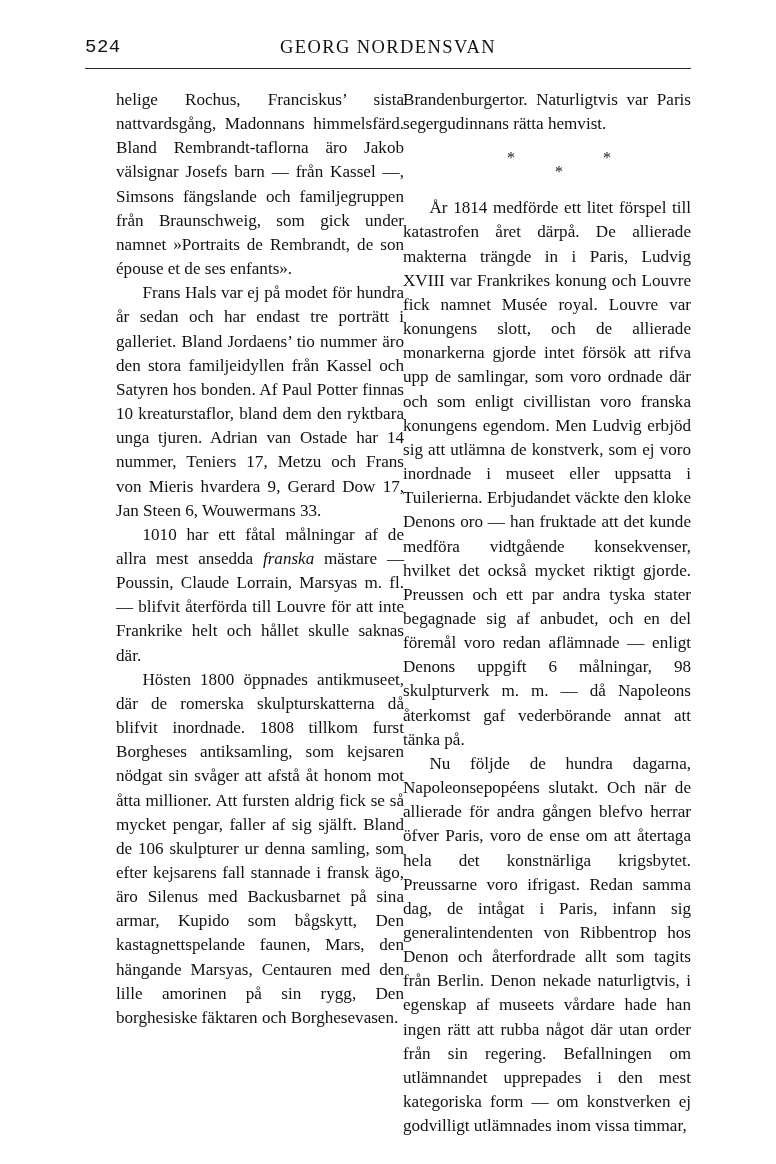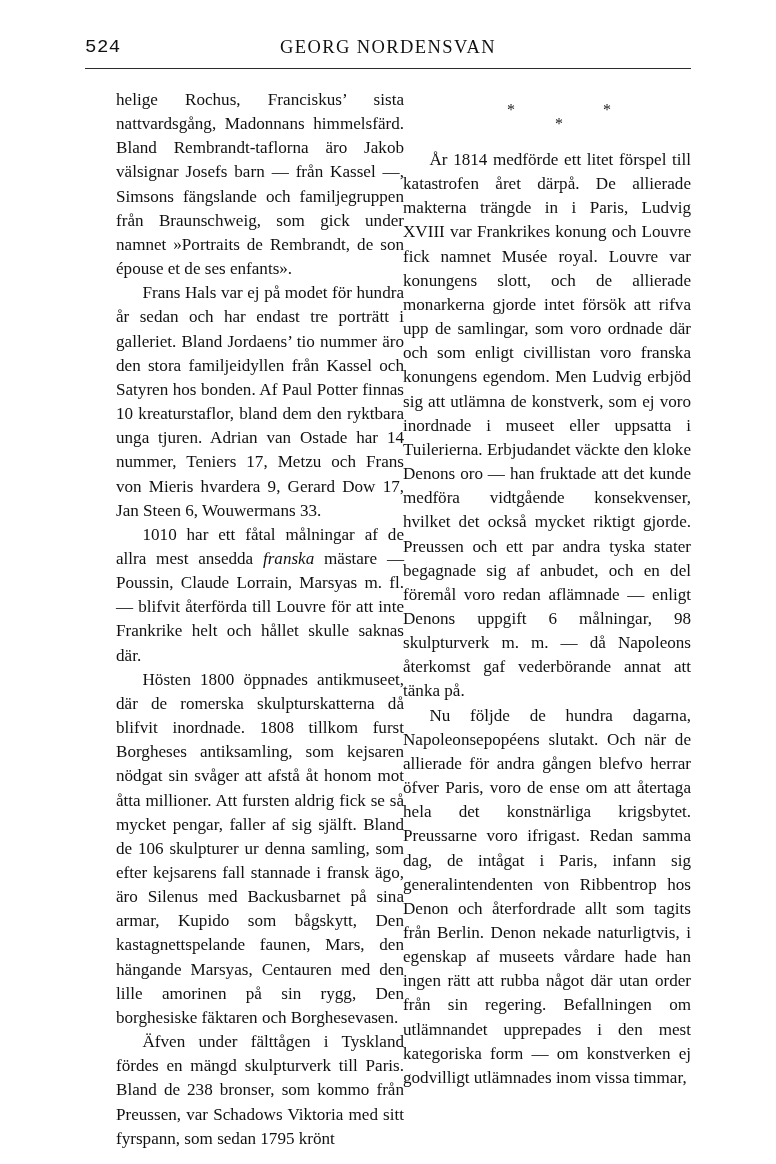--- a/index.html
+++ b/index.html
@@ -117,24 +117,24 @@
   </div>
   <div class="head-rule"></div>
 
   <div class="columns">
 
     <div class="col col-left">
       <p class="noindent">helige Rochus, Franciskus’ sista nattvardsgång, Madonnans himmelsfärd. Bland Rembrandt-taflorna äro Jakob välsignar Josefs barn — från Kassel —, Simsons fängslande och familjegruppen från Braunschweig, som gick under namnet »Portraits de Rembrandt, de son épouse et de ses enfants».</p>
       <p>Frans Hals var ej på modet för hundra år sedan och har endast tre porträtt i galleriet. Bland Jordaens’ tio nummer äro den stora familjeidyllen från Kassel och Satyren hos bonden. Af Paul Potter finnas 10 kreaturstaflor, bland dem den ryktbara unga tjuren. Adrian van Ostade har 14 nummer, Teniers 17, Metzu och Frans von Mieris hvardera 9, Gerard Dow 17, Jan Steen 6, Wouwermans 33.</p>
       <p><span>1010 har ett fåtal målningar af de allra mest ansedda </span><em>franska</em><span> mästare — Poussin, Claude Lorrain, Marsyas m. fl. — blifvit återförda till Louvre för att inte Frankrike helt och hållet skulle saknas där.</span></p>
       <p>Hösten 1800 öppnades antikmuseet, där de romerska skulpturskatterna då blifvit inordnade. 1808 tillkom furst Borgheses antiksamling, som kejsaren nödgat sin svåger att afstå åt honom mot åtta millioner. Att fursten aldrig fick se så mycket pengar, faller af sig själft. Bland de 106 skulpturer ur denna samling, som efter kejsarens fall stannade i fransk ägo, äro Silenus med Backusbarnet på sina armar, Kupido som bågskytt, Den kastagnettspelande faunen, Mars, den hängande Marsyas, Centauren med den lille amorinen på sin rygg, Den borghesiske fäktaren och Borghesevasen.</p>
-      <p>Äfven under fälttågen i Tyskland fördes en mängd skulpturverk till Paris. Bland de 238 bronser, som kommo från Preussen, var Schadows Viktoria med sitt fyrspann, som sedan 1795 krönt</p>
     </div>
 
     <div class="col col-right">
+      <p class="noindent">Brandenburgertor. Naturligtvis var Paris segergudinnans rätta hemvist.</p>
 
       <div class="asterism">
         <span class="ast-left">*</span>
         <span class="ast-right">*</span>
         <span class="ast-bottom">*</span>
       </div>
 
       <p>År 1814 medförde ett litet förspel till katastrofen året därpå. De allierade makterna trängde in i Paris, Ludvig XVIII var Frankrikes konung och Louvre fick namnet Musée royal. Louvre var konungens slott, och de allierade monarkerna gjorde intet försök att rifva upp de samlingar, som voro ordnade där och som enligt civillistan voro franska konungens egendom. Men Ludvig erbjöd sig att utlämna de konstverk, som ej voro inordnade i museet eller uppsatta i Tuilerierna. Erbjudandet väckte den kloke Denons oro — han fruktade att det kunde medföra vidtgående konsekvenser, hvilket det också mycket riktigt gjorde. Preussen och ett par andra tyska stater begagnade sig af anbudet, och en del föremål voro redan aflämnade — enligt Denons uppgift 6 målningar, 98 skulpturverk m. m. — då Napoleons återkomst gaf vederbörande annat att tänka på.</p>
       <p>Nu följde de hundra dagarna, Napoleonsepopéens slutakt. Och när de allierade för andra gången blefvo herrar öfver Paris, voro de ense om att återtaga hela det konstnärliga krigsbytet. Preussarne voro ifrigast. Redan samma dag, de intågat i Paris, infann sig generalintendenten von Ribbentrop hos Denon och återfordrade allt som tagits från Berlin. Denon nekade naturligtvis, i egenskap af museets vårdare hade han ingen rätt att rubba något där utan order från sin regering. Befallningen om utlämnandet upprepades i den mest kategoriska form — om konstverken ej godvilligt utlämnades inom vissa timmar,</p>
     </div>

